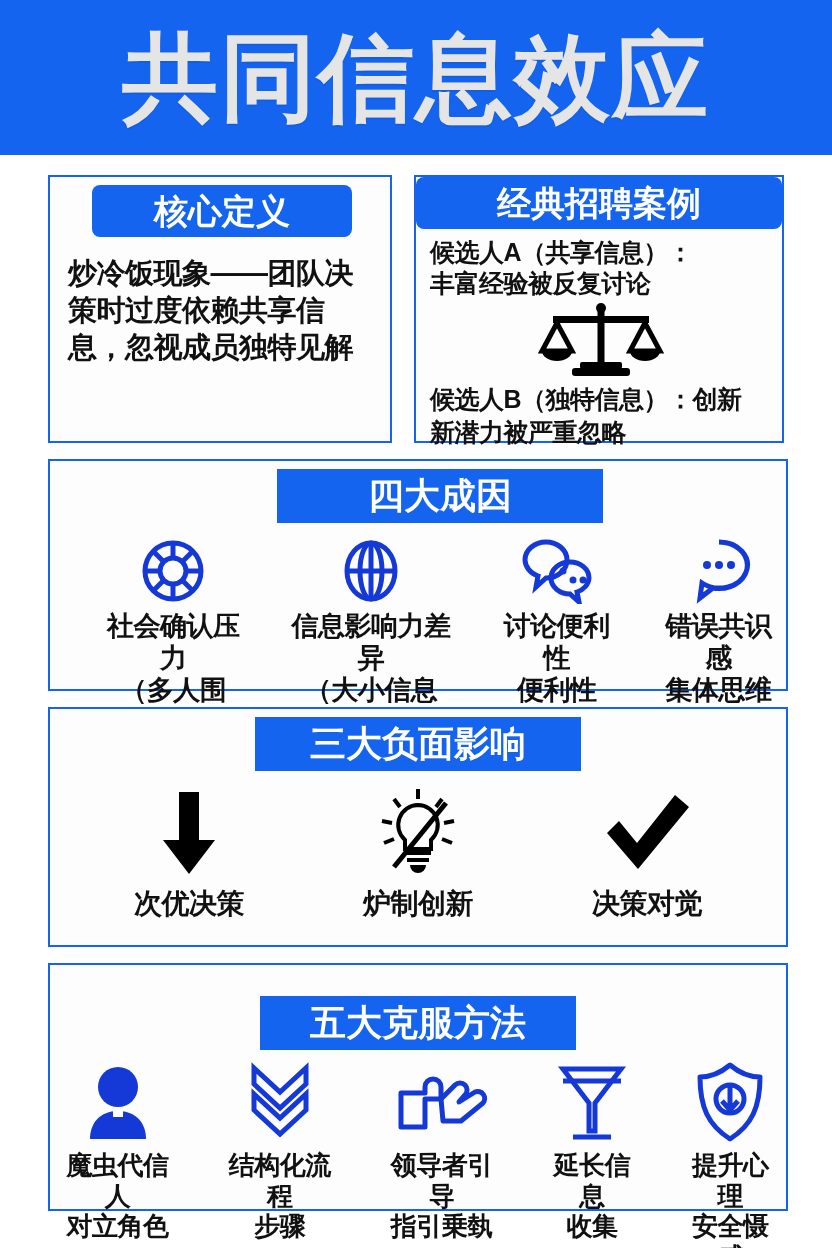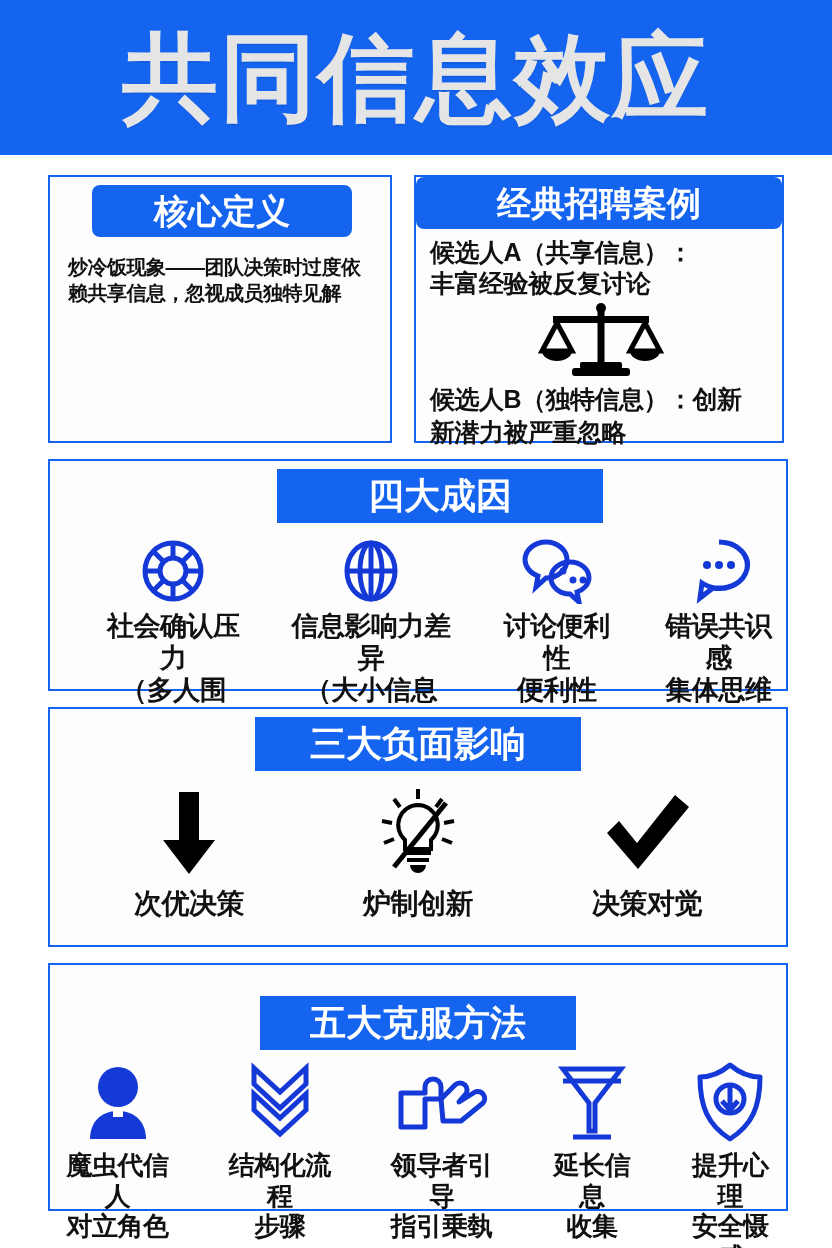--- a/index.html
+++ b/index.html
@@ -73,21 +73,21 @@
     margin-top: 8px;
   }
   .card-case .card-head {
     height: 52px;
     font-size: 34px;
     margin: 0;
   }
 
   .def-body {
     padding: 18px 16px 0 18px;
-    font-size: 20px;
+    font-size: 29px;
     font-weight: bold;
     color: #111111;
     line-height: 1.28;
     letter-spacing: -0.5px;
   }
 
   .case-body {
     padding: 8px 10px 0 14px;
     text-align: center;
   }

